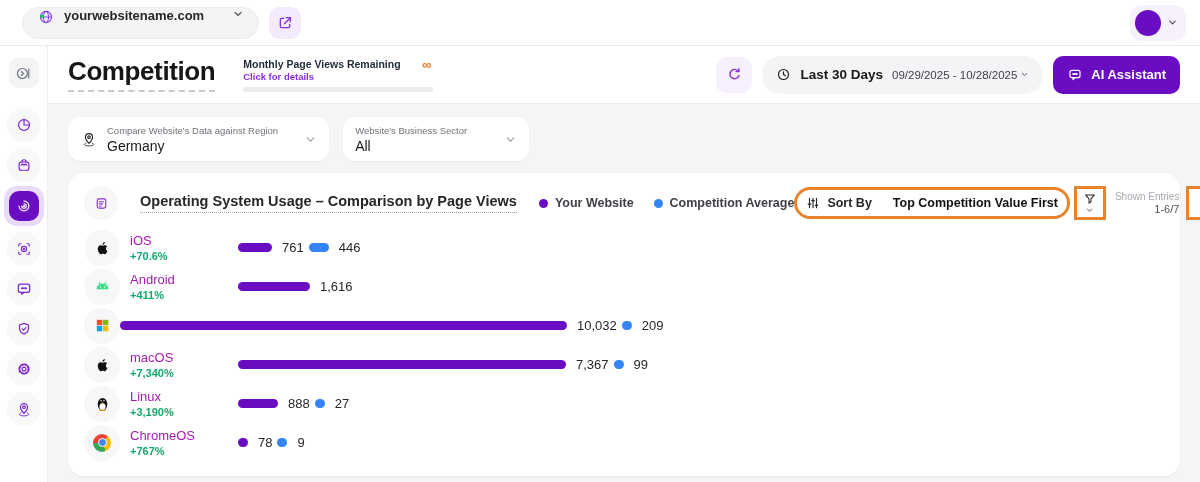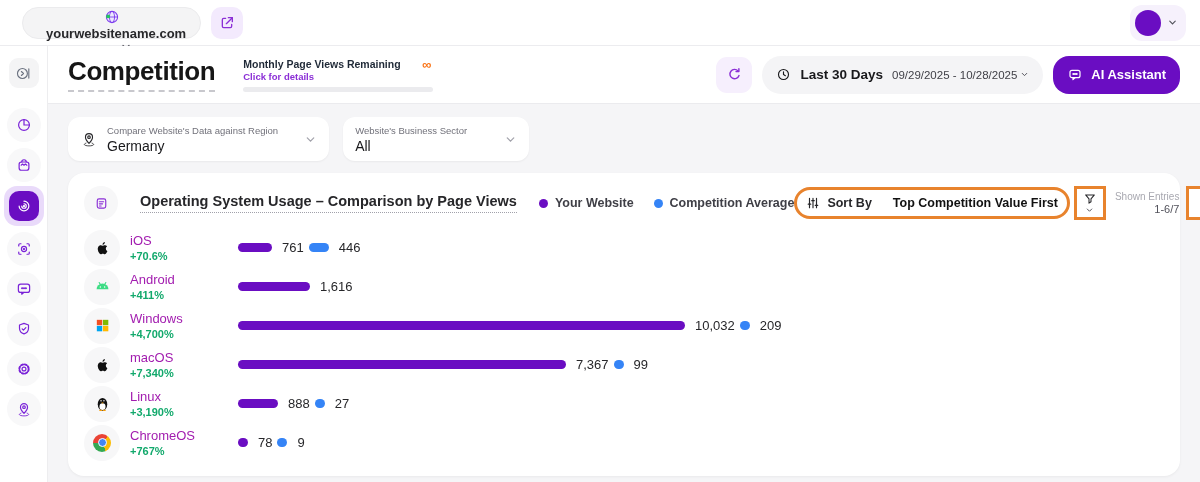--- a/index.html
+++ b/index.html
@@ -2,21 +2,21 @@
 <html><head>
 <meta charset="utf-8">
 <style>
   * { box-sizing: border-box; margin: 0; padding: 0; }
   html,body { width:1200px; height:482px; overflow:hidden; }
   body { background:#F5F5F7; font-family:"Liberation Sans", sans-serif; color:#18181B; position:relative; }
   svg { display:block; }
 
   
   .topbar { height:46px; background:#fff; display:flex; align-items:center; padding:0 14px 0 22px; border-bottom:1px solid #ECECEF; }
-  .domain-pill { display:flex; align-items:center; background:#F4F4F5; border:1px solid #EBEBED; border-radius:999px; height:32px; padding:0 14px; cursor:pointer;flex-direction:column; }
+  .domain-pill { display:flex; align-items:flex-start; background:#F4F4F5; border:1px solid #EBEBED; border-radius:999px; height:32px; padding:0 14px; cursor:pointer; }
   .domain-pill .dlabel { font-size:13px; font-weight:bold; color:#27272A; margin-left:9px; }
   .domain-pill .dchev { margin-left:28px; }
   .open-btn { width:32px; height:32px; border-radius:10px; background:#F3EAFD; display:grid; place-items:center; margin-left:10px; cursor:pointer; }
   .avatar-box { margin-left:auto; display:flex; align-items:center; gap:6px; background:#F6F1FC; border-radius:12px; padding:5px 8px 5px 5px; cursor:pointer; }
   .avatar { width:26px; height:26px; border-radius:50%; background:#6A0DC2; }
 
   
   .shell { display:flex; height:436px; }
   .sidebar { width:48px; background:#fff; border-right:1px solid #EDEDEF; display:flex; flex-direction:column; align-items:center; padding-top:12px; flex:none; }
   .collapse-btn { width:30px; height:30px; border-radius:9px; background:#F4F4F5; display:grid; place-items:center; margin-bottom:20px; cursor:pointer; }
@@ -33,21 +33,21 @@
   .quota { margin-left:28px; width:190px; position:relative; }
   .quota-label { font-size:10.5px; font-weight:bold; color:#1F2937; }
   .quota-link { font-size:9.5px; font-weight:bold; color:#8B2FD6; margin-top:1px; cursor:pointer; width:fit-content; }
   .quota-bar { height:5px; background:#EBEBEE; border-radius:3px; margin-top:5px; }
   .quota-inf { position:absolute; right:2px; top:0; color:#F97316; font-weight:bold; font-size:13px; line-height:1; }
   .header-right { margin-left:auto; display:flex; align-items:center; gap:10px; }
   .refresh-btn { width:36px; height:36px; border-radius:11px; background:#F6EFFD; display:grid; place-items:center; cursor:pointer; }
   .date-pill { height:38px; background:#F4F4F6; border-radius:999px; display:flex; align-items:center; gap:9px; padding:0 14px; cursor:pointer; }
   .date-main { font-size:13.5px; font-weight:bold; color:#18181B; }
   .date-range { font-size:11.5px; color:#3F3F46; display:flex; align-items:center; gap:3px; }
-  .ai-btn { height:38px; background:#6A0DC2; border:none; border-radius:16px; color:#fff; display:flex; align-items:center; gap:8px; padding:0 14px; font-size:13px; font-weight:bold; font-family:inherit; cursor:pointer; }
+  .ai-btn { height:38px; background:#6A0DC2; border:none; border-radius:10px; color:#fff; display:flex; align-items:center; gap:8px; padding:0 14px; font-size:13px; font-weight:bold; font-family:inherit; cursor:pointer; }
 
   
   .filters { display:flex; gap:14px; padding:13px 20px 12px; flex:none; }
   .filter-card { background:#fff; border-radius:12px; height:44px; display:flex; align-items:center; padding:0 12px; box-shadow:0 1px 2px rgba(16,16,20,.05); cursor:pointer; }
   .ficon { margin-right:9px; }
   .f-label { font-size:9.5px; color:#71717A; }
   .f-value { font-size:14px; color:#18181B; margin-top:2px; }
   .f-chev { margin-left:auto; padding-left:26px; }
   .filter-card.region { min-width:220px; }
   .filter-card.sector { min-width:186px; }
@@ -399,24 +399,20 @@
 
   <div class="os-row">
     <div class="os-icon">
   <svg width="17" height="17" viewBox="0 0 24 24">
                 <rect x="4" y="4" width="7.6" height="7.6" fill="#F25022"></rect>
                 <rect x="12.6" y="4" width="7.6" height="7.6" fill="#7FBA00"></rect>
                 <rect x="4" y="12.6" width="7.6" height="7.6" fill="#00A4EF"></rect>
                 <rect x="12.6" y="12.6" width="7.6" height="7.6" fill="#FFB900"></rect>
               </svg>
 </div>
-    <div class="os-meta">
-      <div class="os-name">Windows</div>
-      <div class="os-delta" style="color: rgb(18, 169, 108);">+4,700%</div>
-    </div>
     <div class="bars">
       <div class="bar-line">
         <span class="bar bar-site" style="width: 447px; background: rgb(106, 13, 194);"></span>
         <span class="bar-val val-site">10,032</span>
       </div>
       <div class="bar-line">
         <span class="bar bar-avg" style="width: 10px; background: rgb(53, 132, 246);"></span>
         <span class="bar-val val-avg">209</span>
       </div>
     </div>

